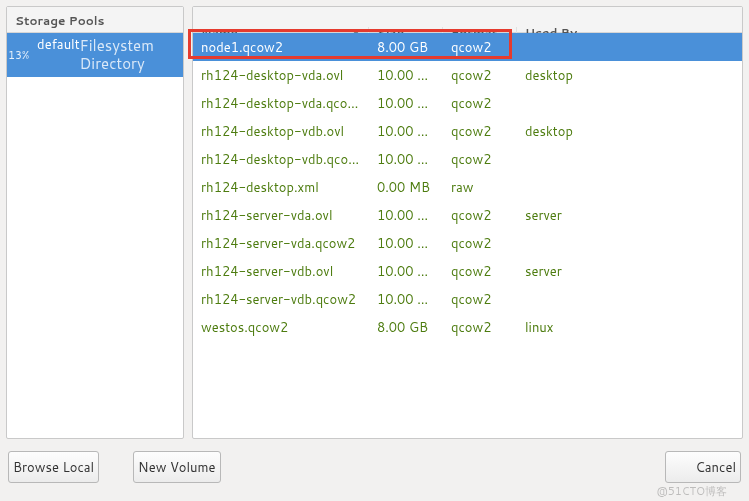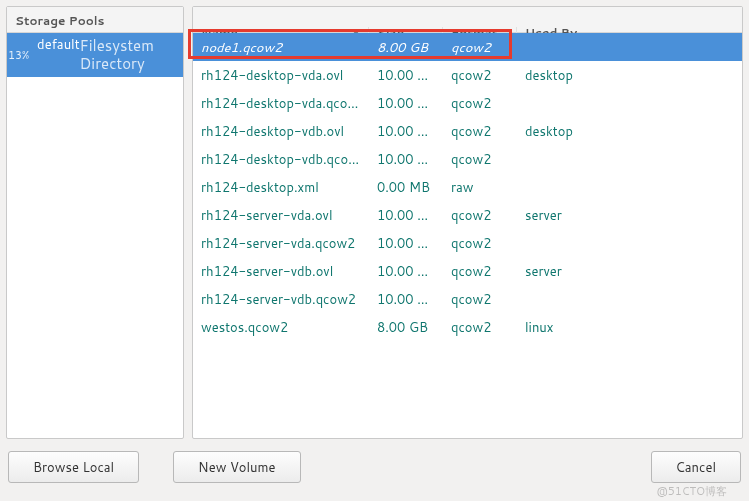--- a/index.html
+++ b/index.html
@@ -74,56 +74,55 @@
     .pool-sub { font-size: 15px; color: #dbe9f8; }
     .right-body { flex: 1; overflow-y: auto; }
     table.vols {
       width: 100%;
       border-collapse: collapse;
       table-layout: fixed;
     }
     table.vols td {
       padding: 5px 8px;
       font-size: 13px;
-      color: #0f766e;
+      color: #4d7c0f;
       white-space: nowrap;
       overflow: hidden;
       text-overflow: ellipsis;
       height: 28px;
     }
     table.vols tr.sel td {
       background: #4a90d9;
       color: #fff;
-      font-style: italic;
     }
     .col-name { width: 176px; }
     .col-size { width: 74px; }
     .col-format { width: 74px; }
     .col-used { }
     .highlight-box {
       position: absolute;
       border: 3px solid #e53b2e;
       pointer-events: none;
     }
     .bottom-bar {
       display: flex;
       align-items: center;
       padding: 6px 8px 8px 8px;
       gap: 8px;
     }
     .btn {
       background: linear-gradient(#fdfdfd, #ececec);
       border: 1px solid #b8b8b8;
       border-radius: 3px;
-      padding: 6px 24px;
+      padding: 6px 4px;
       font-size: 13px;
       color: #333;
       cursor: pointer;
       min-width: 76px;
-      text-align: left;
+      text-align: right;
       font-family: inherit;
     }
     .spacer { flex: 1; }
     .watermark {
       position: absolute;
       right: 22px;
       bottom: 2px;
       font-size: 11px;
       color: rgba(0,0,0,0.22);
       pointer-events: none;

